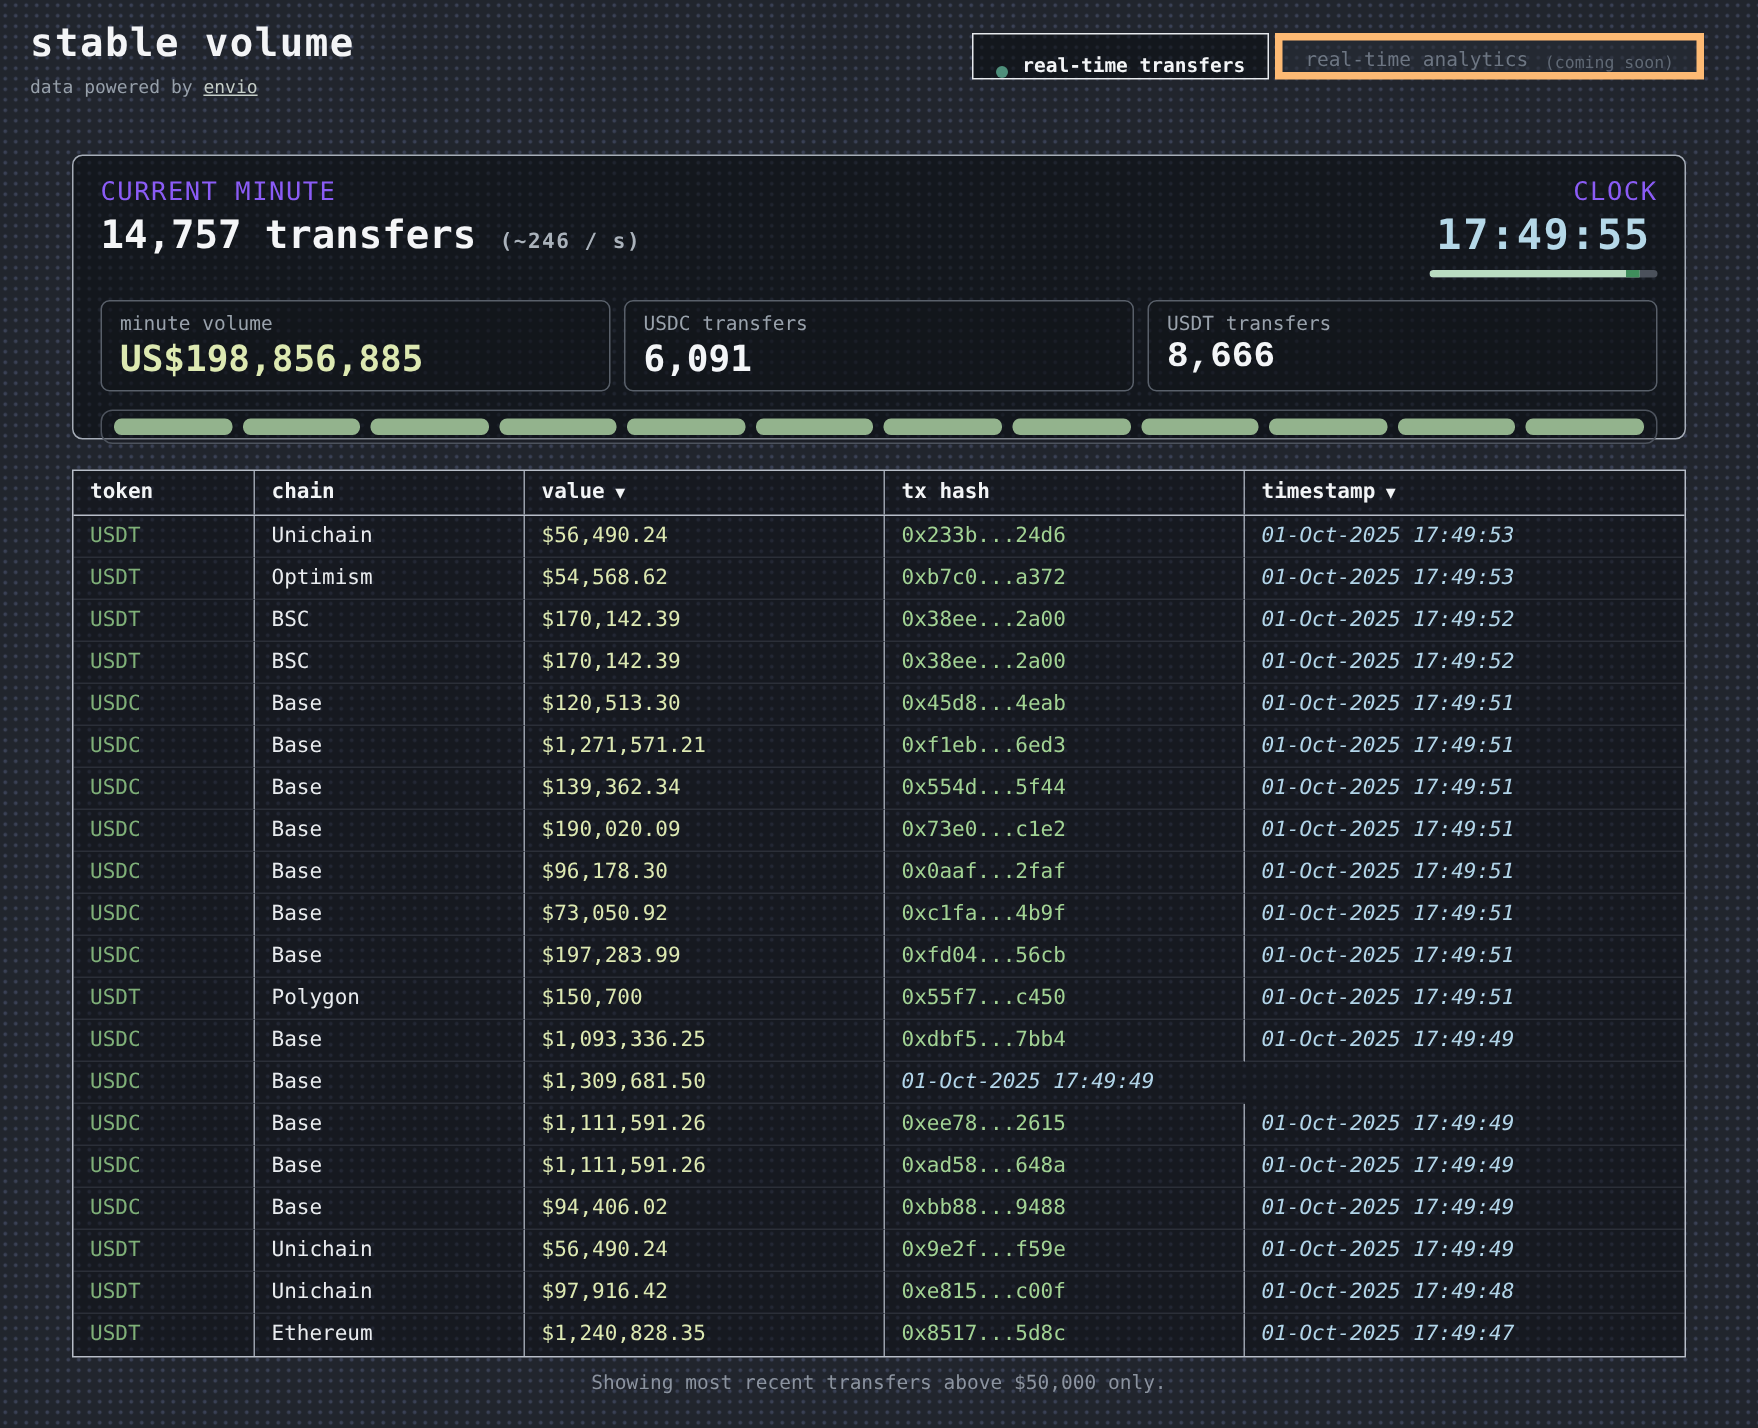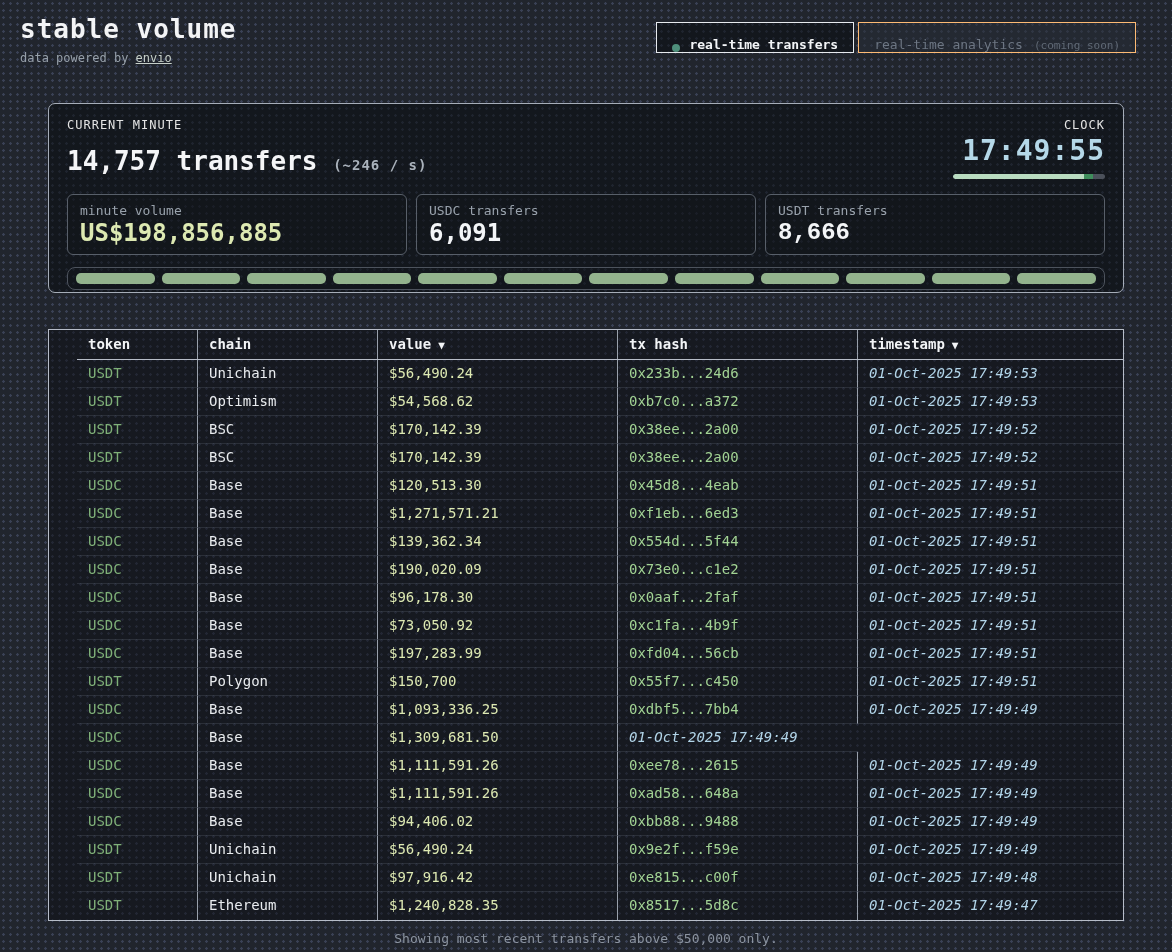--- a/index.html
+++ b/index.html
@@ -14,51 +14,51 @@
   }
 
   
   .topbar { display:flex; justify-content:space-between; align-items:flex-start; padding:14px 36px 0 20px; }
   .brand h1 { font-size:26px; font-weight:bold; color:#f3f4f6; letter-spacing:1px; }
   .powered { margin-top:7px; font-size:12px; color:#97a0aa; }
   .powered a { color:#c6cfc9; text-decoration:underline; cursor:pointer; }
   .tabs { display:flex; gap:4px; margin-top:8px; }
   .tab { height:31px; display:flex; align-items:flex-end; gap:9px; padding:0 15px; font-size:13px; cursor:pointer; }
   .tab.active { border:1px solid #e7eaee; background:rgba(10,12,16,0.55); color:#f3f5f7; font-weight:bold; }
-  .tab.disabled { border:1px solid #fdba74; background:rgba(40,45,54,0.55); color:#6d7683; }
+  .tab.disabled { border:5px solid #fdba74; background:rgba(40,45,54,0.55); color:#6d7683; }
   .tab .dot { width:8px; height:8px; border-radius:50%; background:#4e8f7b; }
   .tab .soon { font-size:11px; color:#606975; margin-left:2px; }
 
   
   .panel {
     margin:38px 48px 0; height:190px;
     border:1px solid #a6adb8; border-radius:7px;
     background:rgba(10,12,17,0.55);
     padding:14px 18px 0;
   }
   .panel-top { display:flex; justify-content:space-between; }
-  .klabel { font-size:12px; color:#e5e5e5; letter-spacing:1px; }
-  .bigline { margin-top:14px; font-size:26px; font-weight:bold; color:#f4f5f7; white-space:nowrap;text-align:center; }
+  .klabel { font-size:17px; color:#8b5cf6; letter-spacing:1px; }
+  .bigline { margin-top:4px; font-size:26px; font-weight:bold; color:#f4f5f7; white-space:nowrap;text-align:center; }
   .bigline .rate { font-size:14px; color:#aab2bb; letter-spacing:1px; }
   .clockside { text-align:right; }
-  .clock { margin-top:2px; font-size:28px; font-weight:bold; color:#b5d8e8; letter-spacing:1px; }
+  .clock { margin-top:2px; font-size:28px; font-weight:bold; color:#b5d8e8; letter-spacing:1px;text-align:center; }
   .clock-bar { position:relative; margin-top:7px; margin-left:auto; width:152px; height:5px; background:#4b515b; border-radius:3px; overflow:hidden; }
   .clock-fill { height:100%; background:#b9dcc1; border-radius:3px 0 0 3px; }
   .clock-tip { position:absolute; top:0; width:9px; height:100%; background:#3f8e5c; }
 
   .boxes { display:flex; gap:9px; margin-top:15px;border-radius:17px; }
   .box { flex:1; border:1px solid #585f69; border-radius:6px; background:rgba(16,19,25,0.35); padding:8px 12px; height:61px; }
   .box .blabel { font-size:13px; color:#99a2ac; }
   .box .bvalue { margin-top:1px; font-size:24px; font-weight:bold; color:#f3f5f7; }
 
   .segwrap { margin-top:12px; border:1px solid #4d535d; border-radius:8px; background:rgba(16,19,25,0.3); padding:5px 8px; display:flex; gap:7px; }
   .seg { flex:1; height:11px; border-radius:5px; background:#93b38d; }
 
   
-  .table { margin:36px 48px 0; border:1px solid #b7bdc8; background:rgba(11,14,20,0.5);padding-left:28px; }
+  .table { margin:20px 48px 0; border:1px solid #b7bdc8; background:rgba(11,14,20,0.5); }
   .thead, .tr { display:grid; grid-template-columns:121px 180px 240px 240px 1fr; }
   .thead { border-bottom:1px solid #b7bdc8; }
   .th { height:29px; line-height:29px; padding:0 11px; font-size:14px; font-weight:bold; color:#f2f4f6; border-right:1px solid #99a0ab; white-space:nowrap; }
   .th:last-child { border-right:none; }
   .th .arrow:not(:empty) { margin-left:7px; font-size:11px; }
   .td { height:28px; line-height:27px; padding:0 11px; font-size:14px; border-right:1px solid #99a0ab; border-bottom:1px solid rgba(150,160,176,0.17); white-space:nowrap; overflow:hidden; }
   .td:last-child { border-right:none;font-style:italic; }
   .tr:last-child .td { border-bottom:none; }
   .td.token { color:var(--c-token,#7fb078); }
   .td.chain { color:var(--c-chain,#e9ecef); }

